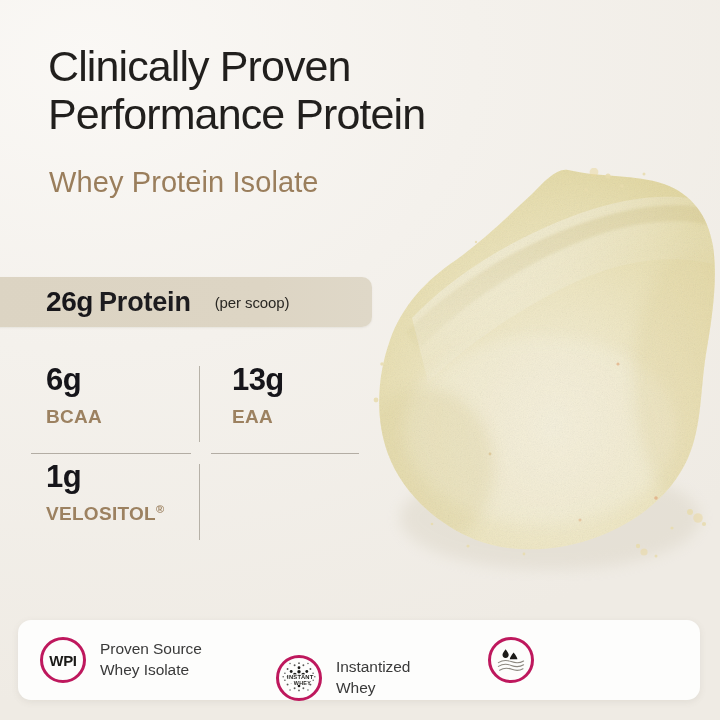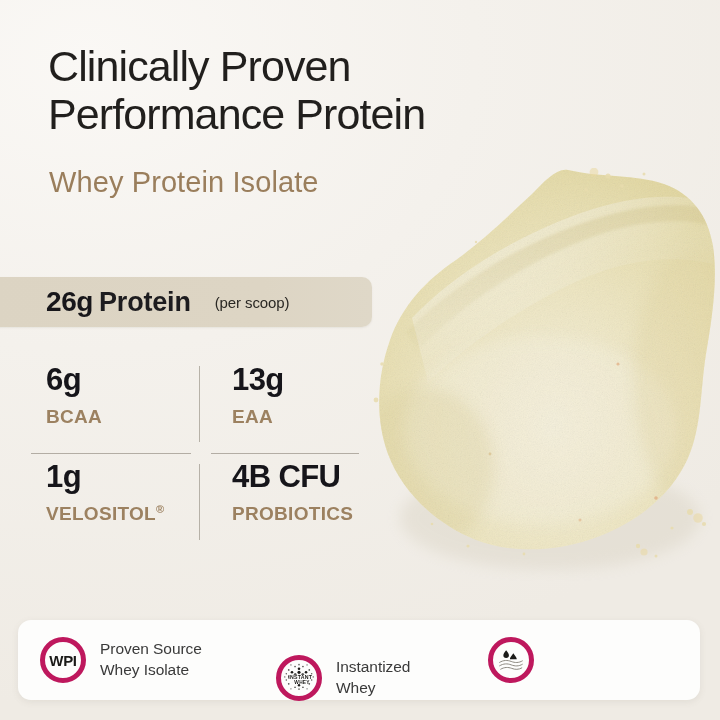--- a/index.html
+++ b/index.html
@@ -110,21 +110,21 @@
   }
   .feature{
     display:flex; align-items:center;
     height:100%;
   }
   .f0{ padding-left:22px; width:258px; }
   .f1{ width:212px;margin-top:36px; }
   .f2{ width:205px; }
   .badge{
     width:46px; height:46px; flex:0 0 46px;
-    border:5px solid #be185d;
+    border:3px solid #be185d;
     border-radius:50%;
     display:flex; align-items:center; justify-content:center;
     position:relative;
   }
   .badge .wpi{
     font-size:15px; font-weight:700; color:#1b1a18;
     letter-spacing:-0.3px;
   }
   .badge svg{ display:block; }
   .f-text{
@@ -270,24 +270,20 @@
     <div class="cell c1">
       <div class="val">13g</div>
       <div class="lbl"><span>EAA</span></div>
     </div>
 
     <div class="cell c2">
       <div class="val">1g</div>
       <div class="lbl"><span>VELOSITOL</span><sup>®</sup></div>
     </div>
 
-    <div class="cell c3">
-      <div class="val">4B CFU</div>
-      <div class="lbl"><span>PROBIOTICS</span></div>
-    </div>
   </div>
 
   <div class="feature-card">
 
     <div class="feature f0">
       <div class="badge">
         <span class="wpi">WPI</span>
       </div>
       <div class="f-text">
         <span>Proven Source</span>

